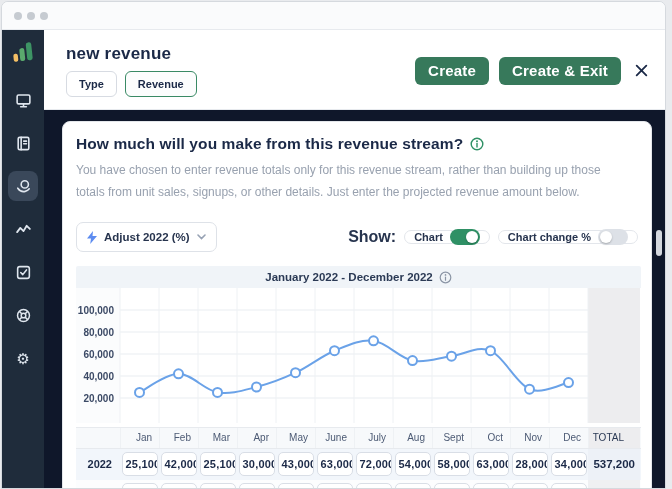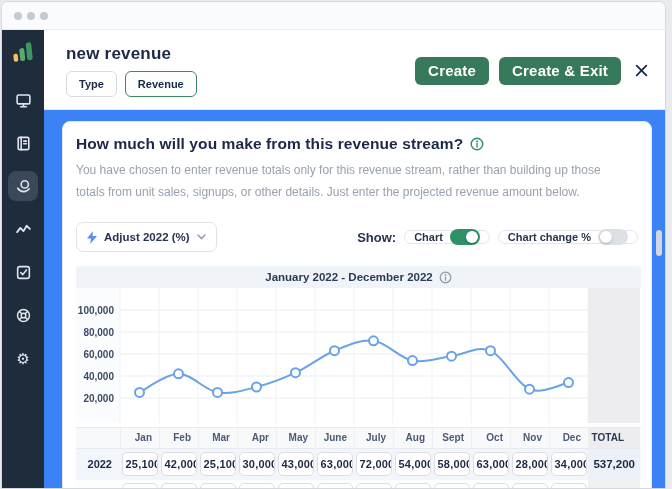--- a/index.html
+++ b/index.html
@@ -15,21 +15,21 @@
   
   .sidebar { width:42px; background:#1f2c3b; display:flex; flex-direction:column;
     align-items:center; padding-top:9px; flex-shrink:0; }
   .logo { margin-bottom:16px; }
   .nav-item { width:30px; height:30px; display:flex; align-items:center; justify-content:center;
     border-radius:8px; margin-bottom:13px; color:#dfe6ee; }
   .nav-item.active { background:#3a485a; }
   .gear-glyph { font-size:15px; line-height:1; color:#dfe6ee; }
 
   
-  .main { flex:1; background:#3b82f6; display:flex; flex-direction:column; min-width:0; }
+  .main { flex:1; background:#0f172a; display:flex; flex-direction:column; min-width:0; }
   .page-header { background:#fff; border-bottom:1px solid #e7eaee; padding:14px 16px 12px 22px;
     display:flex; justify-content:space-between; align-items:center; }
   .page-title { font-size:17px; font-weight:800; color:#1b2947; letter-spacing:.2px; margin-bottom:7px; }
   .tabs { display:flex; gap:8px; }
   .tab { height:26px; padding:0 12px; border-radius:6px; background:#fff; border:1px solid #d7dbe2;
     font-size:11px; font-weight:700; color:#1b2947; cursor:pointer; font-family:inherit; }
   .tab.active { border:1.5px solid #3a8a65; background:#fcfdfd; }
   .header-actions { display:flex; align-items:center; gap:10px; }
   .btn-green { height:28px; padding:0 13px; border:none; border-radius:6px; background:#37795b;
     color:#fff; font-size:15px; font-weight:700; cursor:pointer; font-family:inherit; letter-spacing:.2px; }
@@ -41,40 +41,40 @@
   .q-title-row { display:flex; align-items:center; gap:7px; }
   .q-title { font-size:15.5px; font-weight:800; color:#1b2947; letter-spacing:.1px; }
   .q-desc { margin-top:7px; font-size:12px; line-height:1.8; color:#98a1af; max-width:552px; }
 
   
   .chart-toolbar { margin-top:19px; display:flex; justify-content:space-between; align-items:center; }
   .adjust-btn { height:30px; padding:0 10px; display:flex; align-items:center; gap:7px;
     background:#fff; border:1px solid #dee2e8; border-radius:7px; cursor:pointer; font-family:inherit; }
   .adjust-label { font-size:11.5px; font-weight:700; color:#27344e; }
   .show-group { display:flex; align-items:center; gap:8px; }
-  .show-label { font-size:13px; font-weight:700; color:#27344e; }
+  .show-label { font-size:16px; font-weight:700; color:#27344e; }
   .pill { height:14px; padding:0 9px; display:flex; align-items:center; gap:7px;
     background:#fff; border:1px solid #e3e6eb; border-radius:7px; cursor:pointer; font-family:inherit; }
   .pill-label { font-size:11px; font-weight:700; color:#27344e; white-space:nowrap; }
   .toggle { width:30px; height:16px; border-radius:9px; position:relative; flex-shrink:0; }
   .toggle .knob { position:absolute; top:2px; width:12px; height:12px; border-radius:50%;
     background:#fff; box-shadow:0 1px 2px rgba(0,0,0,.25); }
   .toggle.on { background:#2f9065; } .toggle.on .knob { right:2px; }
   .toggle.off { background:#dde1e7; } .toggle.off .knob { left:2px; }
 
   
   .chart-wrap { margin-top:14px; width:565px; }
   .chart-title-strip { height:22px; background:#f0f4f8; display:flex; align-items:center;
     justify-content:center; gap:6px; border-radius:2px 2px 0 0; }
   .chart-title { font-size:11.5px; font-weight:700; color:#2b3a55; }
   #chart-svg { display:block; }
 
   .grid-row { display:grid; grid-template-columns:44px repeat(12, 39px) 52px; width:565px; }
   .months-row { height:22px; background:#f7f9fb; border-top:1px solid #e7eaee; border-bottom:1px solid #e7eaee; }
-  .month-cell { font-size:10px; font-weight:700; color:#4c5a74; text-align:right;
+  .month-cell { font-size:10px; font-weight:400; color:#4c5a74; text-align:right;
     padding-right:7px; line-height:20px; border-left:1px solid #eef1f4; overflow:hidden; }
   .month-cell:first-child { border-left:none; }
   .total-head { background:#ededef; color:#2b3a55; text-align:right; padding-right:16px; }
   .data-row { height:31px; }
   .row-2022 { background:#f2f6fb; }
   .row-2023 { background:#fcfdfe; }
   .year-cell { font-size:11px; font-weight:800; color:#1b2947; text-align:right;
     padding-right:8px; line-height:31px; }
   .val-cell { padding:3px 1.5px; }
   .input-box { height:24px; background:#fff; border:1px solid #d9dee6; border-radius:5px;

